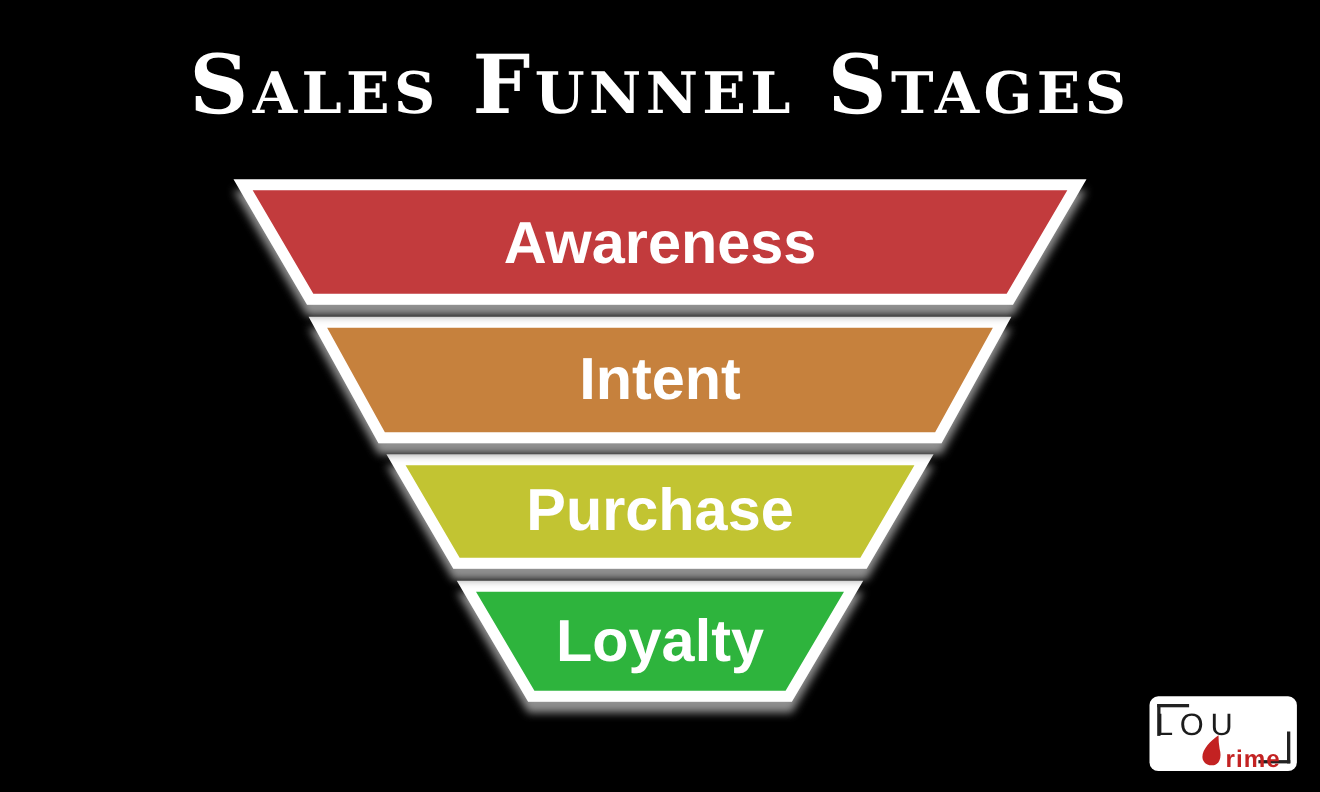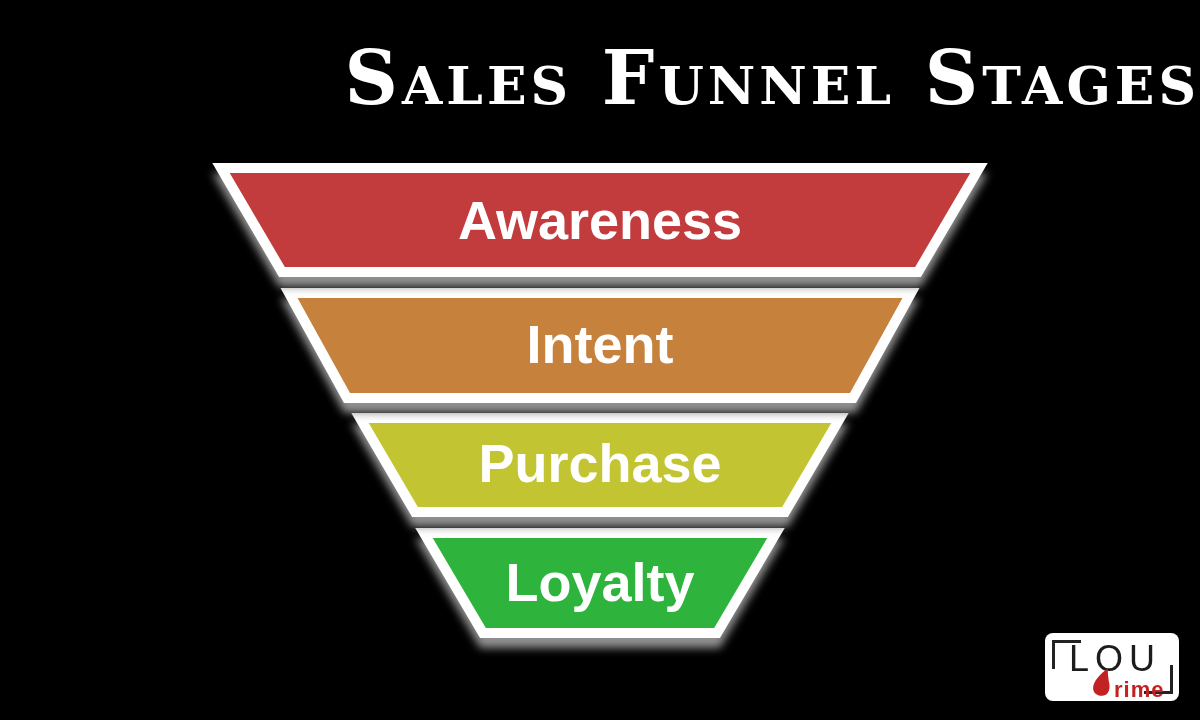--- a/index.html
+++ b/index.html
@@ -1,32 +1,32 @@
 <!DOCTYPE html>
 <html><head>
 <meta charset="utf-8">
 <style>
   html,body{margin:0;padding:0;background:#000;}
   .stage{position:relative;width:1200px;height:720px;background:#000;overflow:hidden;
          font-family:"Liberation Sans",sans-serif;}
-  .title{position:absolute;top:41px;left:0;width:100%;margin:0;text-align:right;
+  .title{position:absolute;top:41px;left:0;width:100%;margin:0;text-align:center;
          font-family:"DejaVu Serif",serif;font-weight:bold;font-size:74px;line-height:1;
          letter-spacing:4px;font-variant-caps:small-caps;color:#ffffff;}
   .funnel{position:absolute;left:0;top:0;width:1200px;height:720px;}
   .funnel polygon{stroke:#ffffff;stroke-width:10;stroke-linejoin:miter;}
   .funnel text{font-family:"Liberation Sans","DejaVu Sans",sans-serif;font-weight:bold;
                font-size:54px;fill:#ffffff;text-anchor:middle;}
   
   .logo{position:absolute;left:1045px;top:633px;width:134px;height:68px;background:#ffffff;
         border-radius:8px;}
   .bracket{position:absolute;width:26px;height:26px;}
   .bracket.tl{left:7px;top:7px;border-top:3px solid #222222;border-left:3px solid #222222;}
   .bracket.br{right:6px;bottom:7px;border-bottom:3px solid #222222;border-right:3px solid #222222;}
   .logo-main{position:absolute;top:11px;left:0;width:100%;padding-left:6px;box-sizing:border-box;
-             text-align:center;font-size:36px;line-height:30px;letter-spacing:6px;color:#1c1c1c;
+             font-size:28px;line-height:30px;letter-spacing:6px;color:#1c1c1c;
              font-family:"Liberation Sans",sans-serif;}
   .drop{position:absolute;left:46px;top:34px;width:23px;height:30px;}
   .logo-sub{position:absolute;left:69px;top:44px;font-size:22px;font-weight:bold;
             letter-spacing:1px;color:#c32222;font-family:"Liberation Sans",sans-serif;}
 </style>
 </head>
 <body>
 
 <div class="stage">
 

